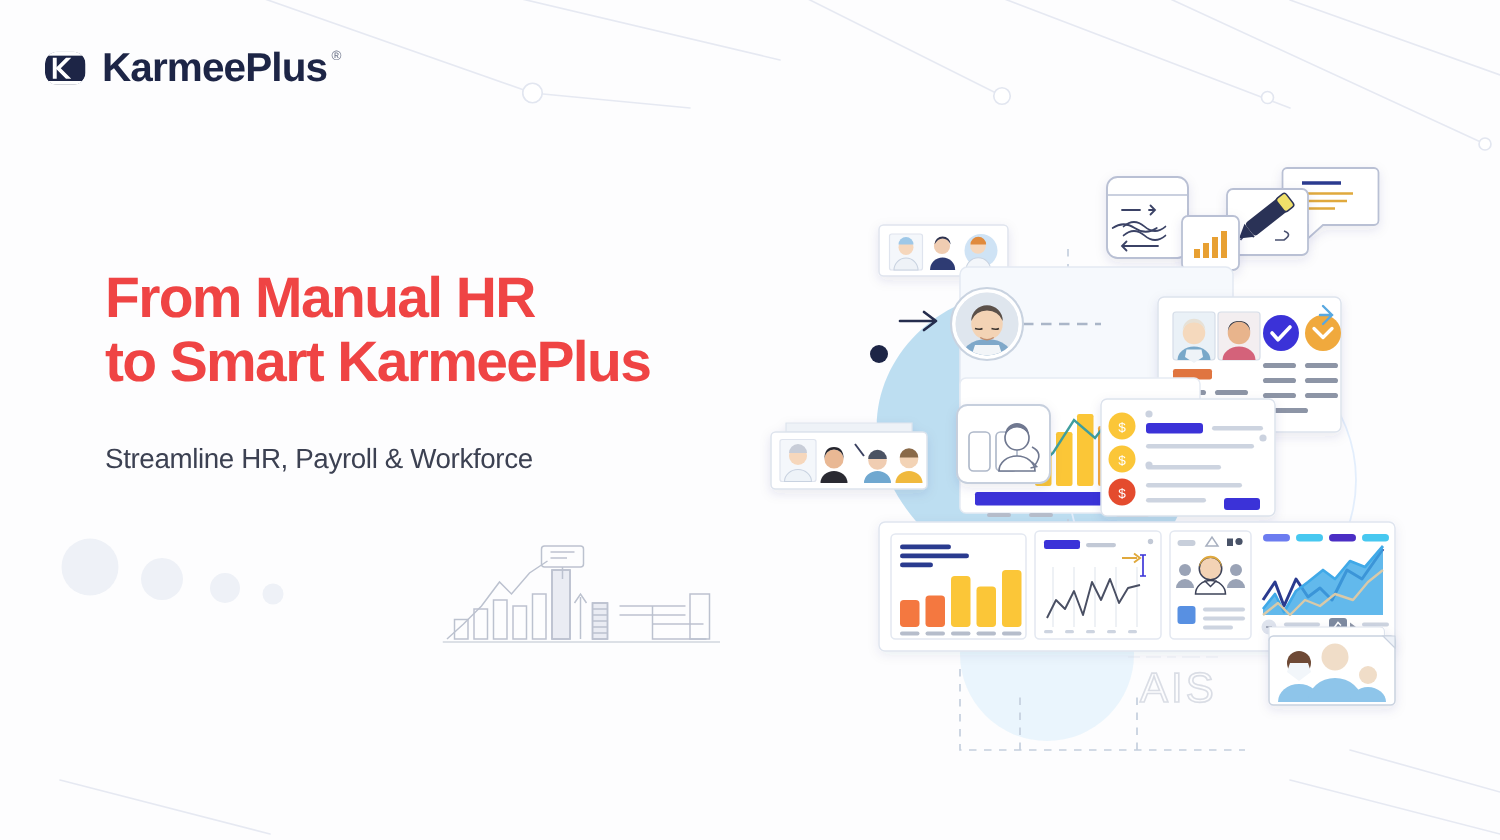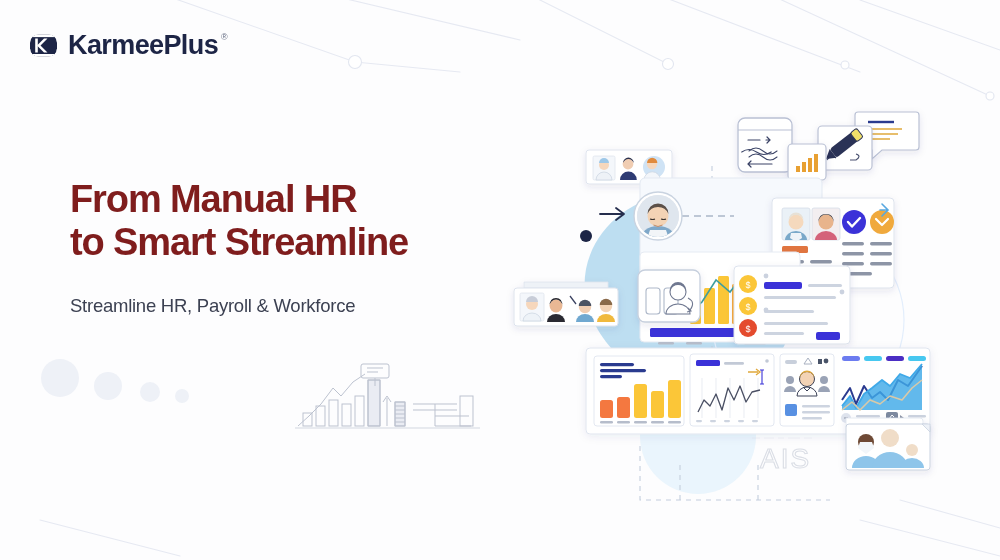--- a/index.html
+++ b/index.html
@@ -17,21 +17,21 @@
 
   
   .brand { position:absolute; left:28px; top:30px; display:flex; align-items:center; gap:9px; }
   .brand-mark { width:31px; height:31px; position:relative; }
   .brand-name { font-size:27px; font-weight:700; color:#1d2546; letter-spacing:-0.6px; position:relative; }
   .brand-reg { font-size:9px; color:#6a7288; position:absolute; top:2px; right:-9px; font-weight:400; }
 
   
   .copy { position:absolute; left:70px; top:178px; width:440px; }
   .headline {
-    font-size:38px; line-height:1.12; font-weight:700; color:#7f1d1d;
+    font-size:38px; line-height:1.12; font-weight:700; color:#ef4444;
     letter-spacing:-1.1px;
   }
   .headline .l2 { display:block; }
   .subhead {
     margin-top:32px; font-size:18.5px; color:#3c4152; font-weight:400;
     letter-spacing:-0.25px;
   }
 
   
   .lineart { position:absolute; left:295px; top:358px; width:185px; height:75px; opacity:.95; }
@@ -88,21 +88,21 @@
       </svg>
     </span>
     <span class="brand-name">
       <span>KarmeePlus</span><span class="brand-reg">®</span>
     </span>
   </div>
 
   <div class="copy">
     <h1 class="headline">
       <span>From Manual HR</span>
-      <span class="l2">to Smart Streamline</span>
+      <span class="l2">to Smart KarmeePlus</span>
     </h1>
     <p class="subhead">Streamline HR, Payroll &amp; Workforce</p>
   </div>
 
   <svg class="lineart" viewBox="0 0 185 75">
     <g stroke="#b9bfcd" stroke-width="1" fill="none">
       <path d="M3 68 L14 58 L26 46 L38 30 L46 38 L58 24 L70 16"></path>
       <rect x="8" y="55" width="9" height="13"></rect>
       <rect x="21" y="48" width="9" height="20"></rect>
       <rect x="34" y="42" width="9" height="26"></rect>

